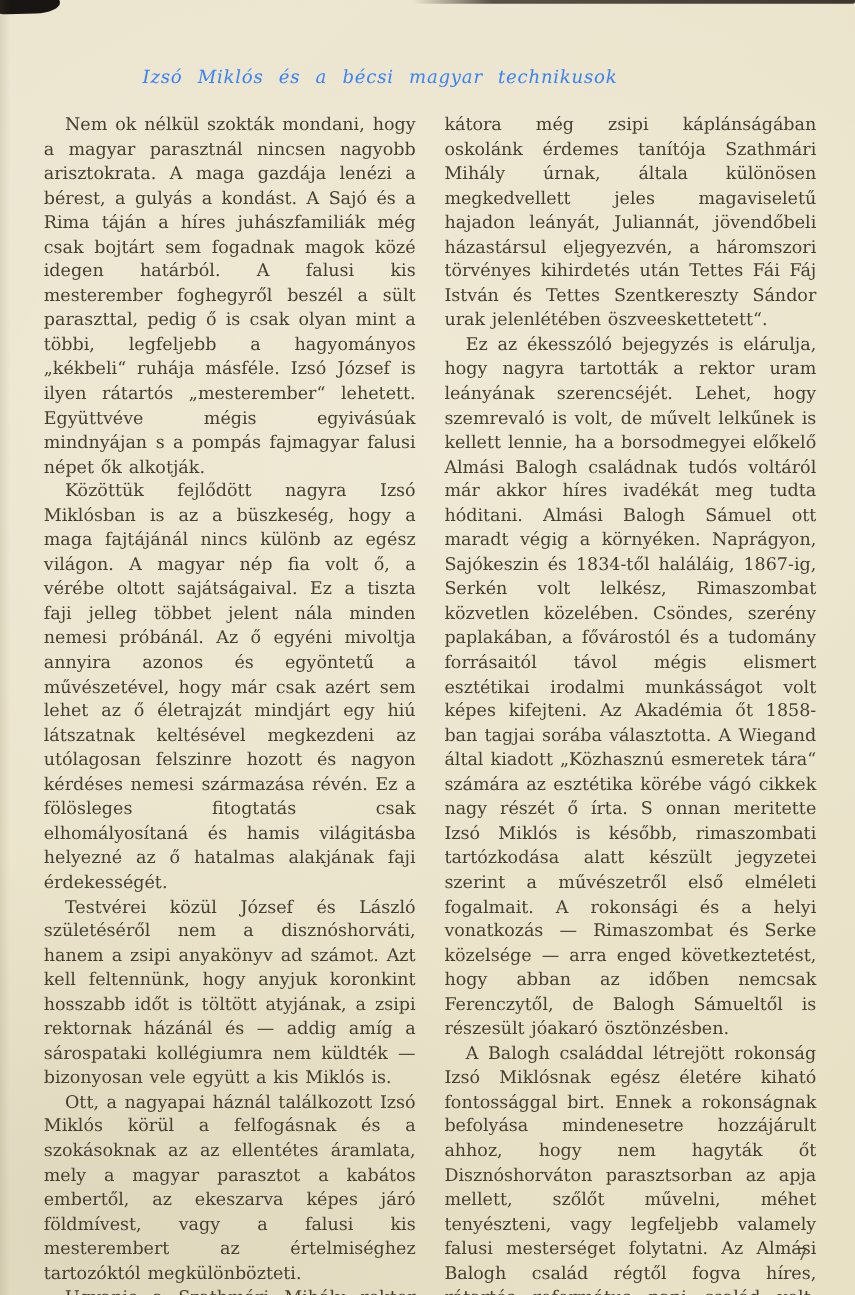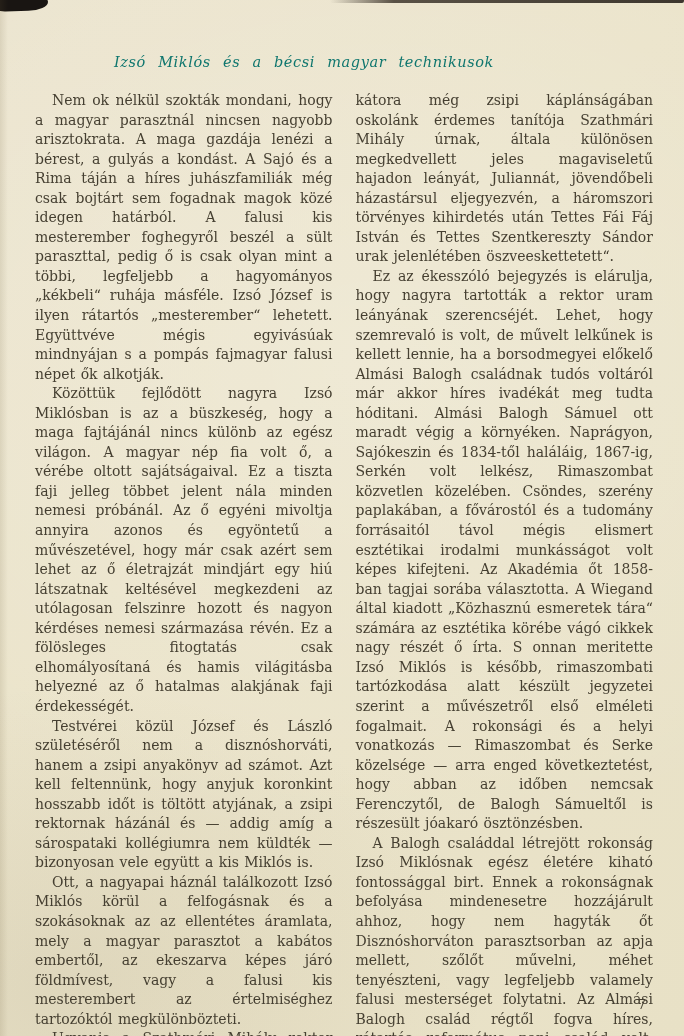--- a/index.html
+++ b/index.html
@@ -48,21 +48,21 @@
   .page-title {
     position: absolute;
     left: 0;
     top: 54px;
     width: 608px;
     text-align: center;
     font-style: italic;
     font-size: 14.5px;
     letter-spacing: 0.6px;
     word-spacing: 7px;
-    color: #0f766e;
+    color: #3b82f6;
   }
 
   .text-columns {
     position: absolute;
     left: 35px;
     top: 91px;
     width: 618px;
     height: 925px;
     display: flex;
     gap: 23px;

